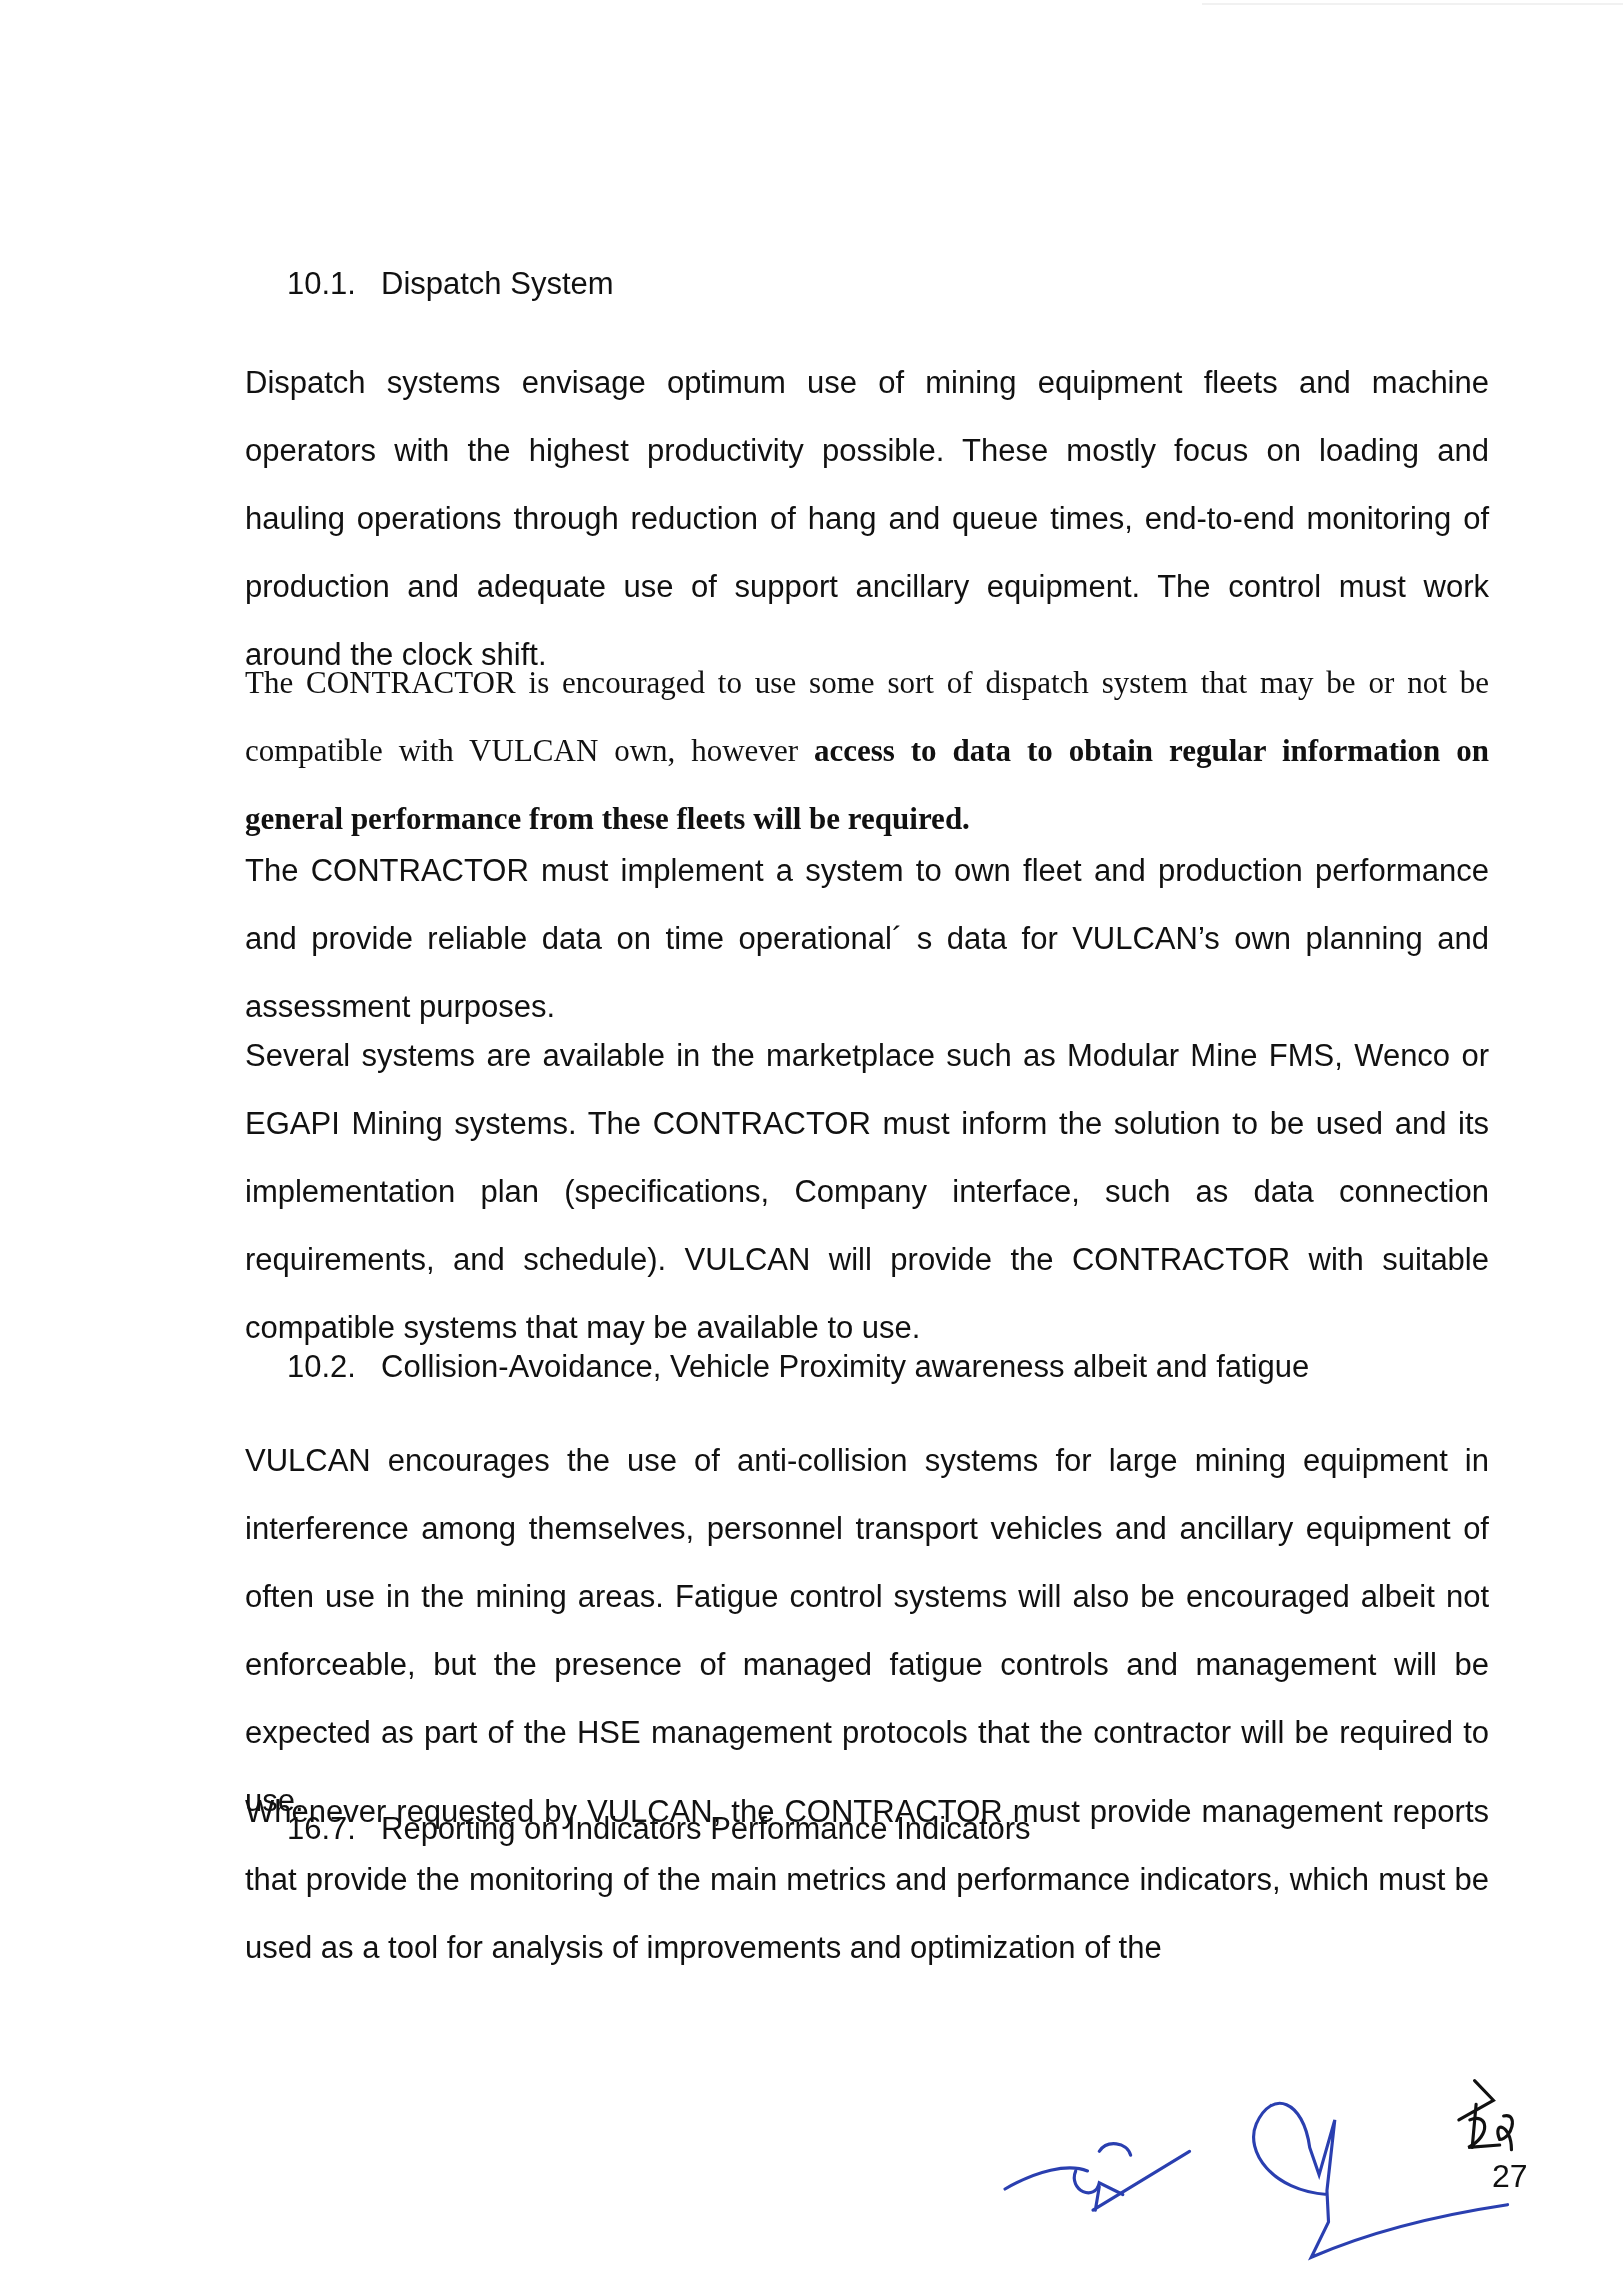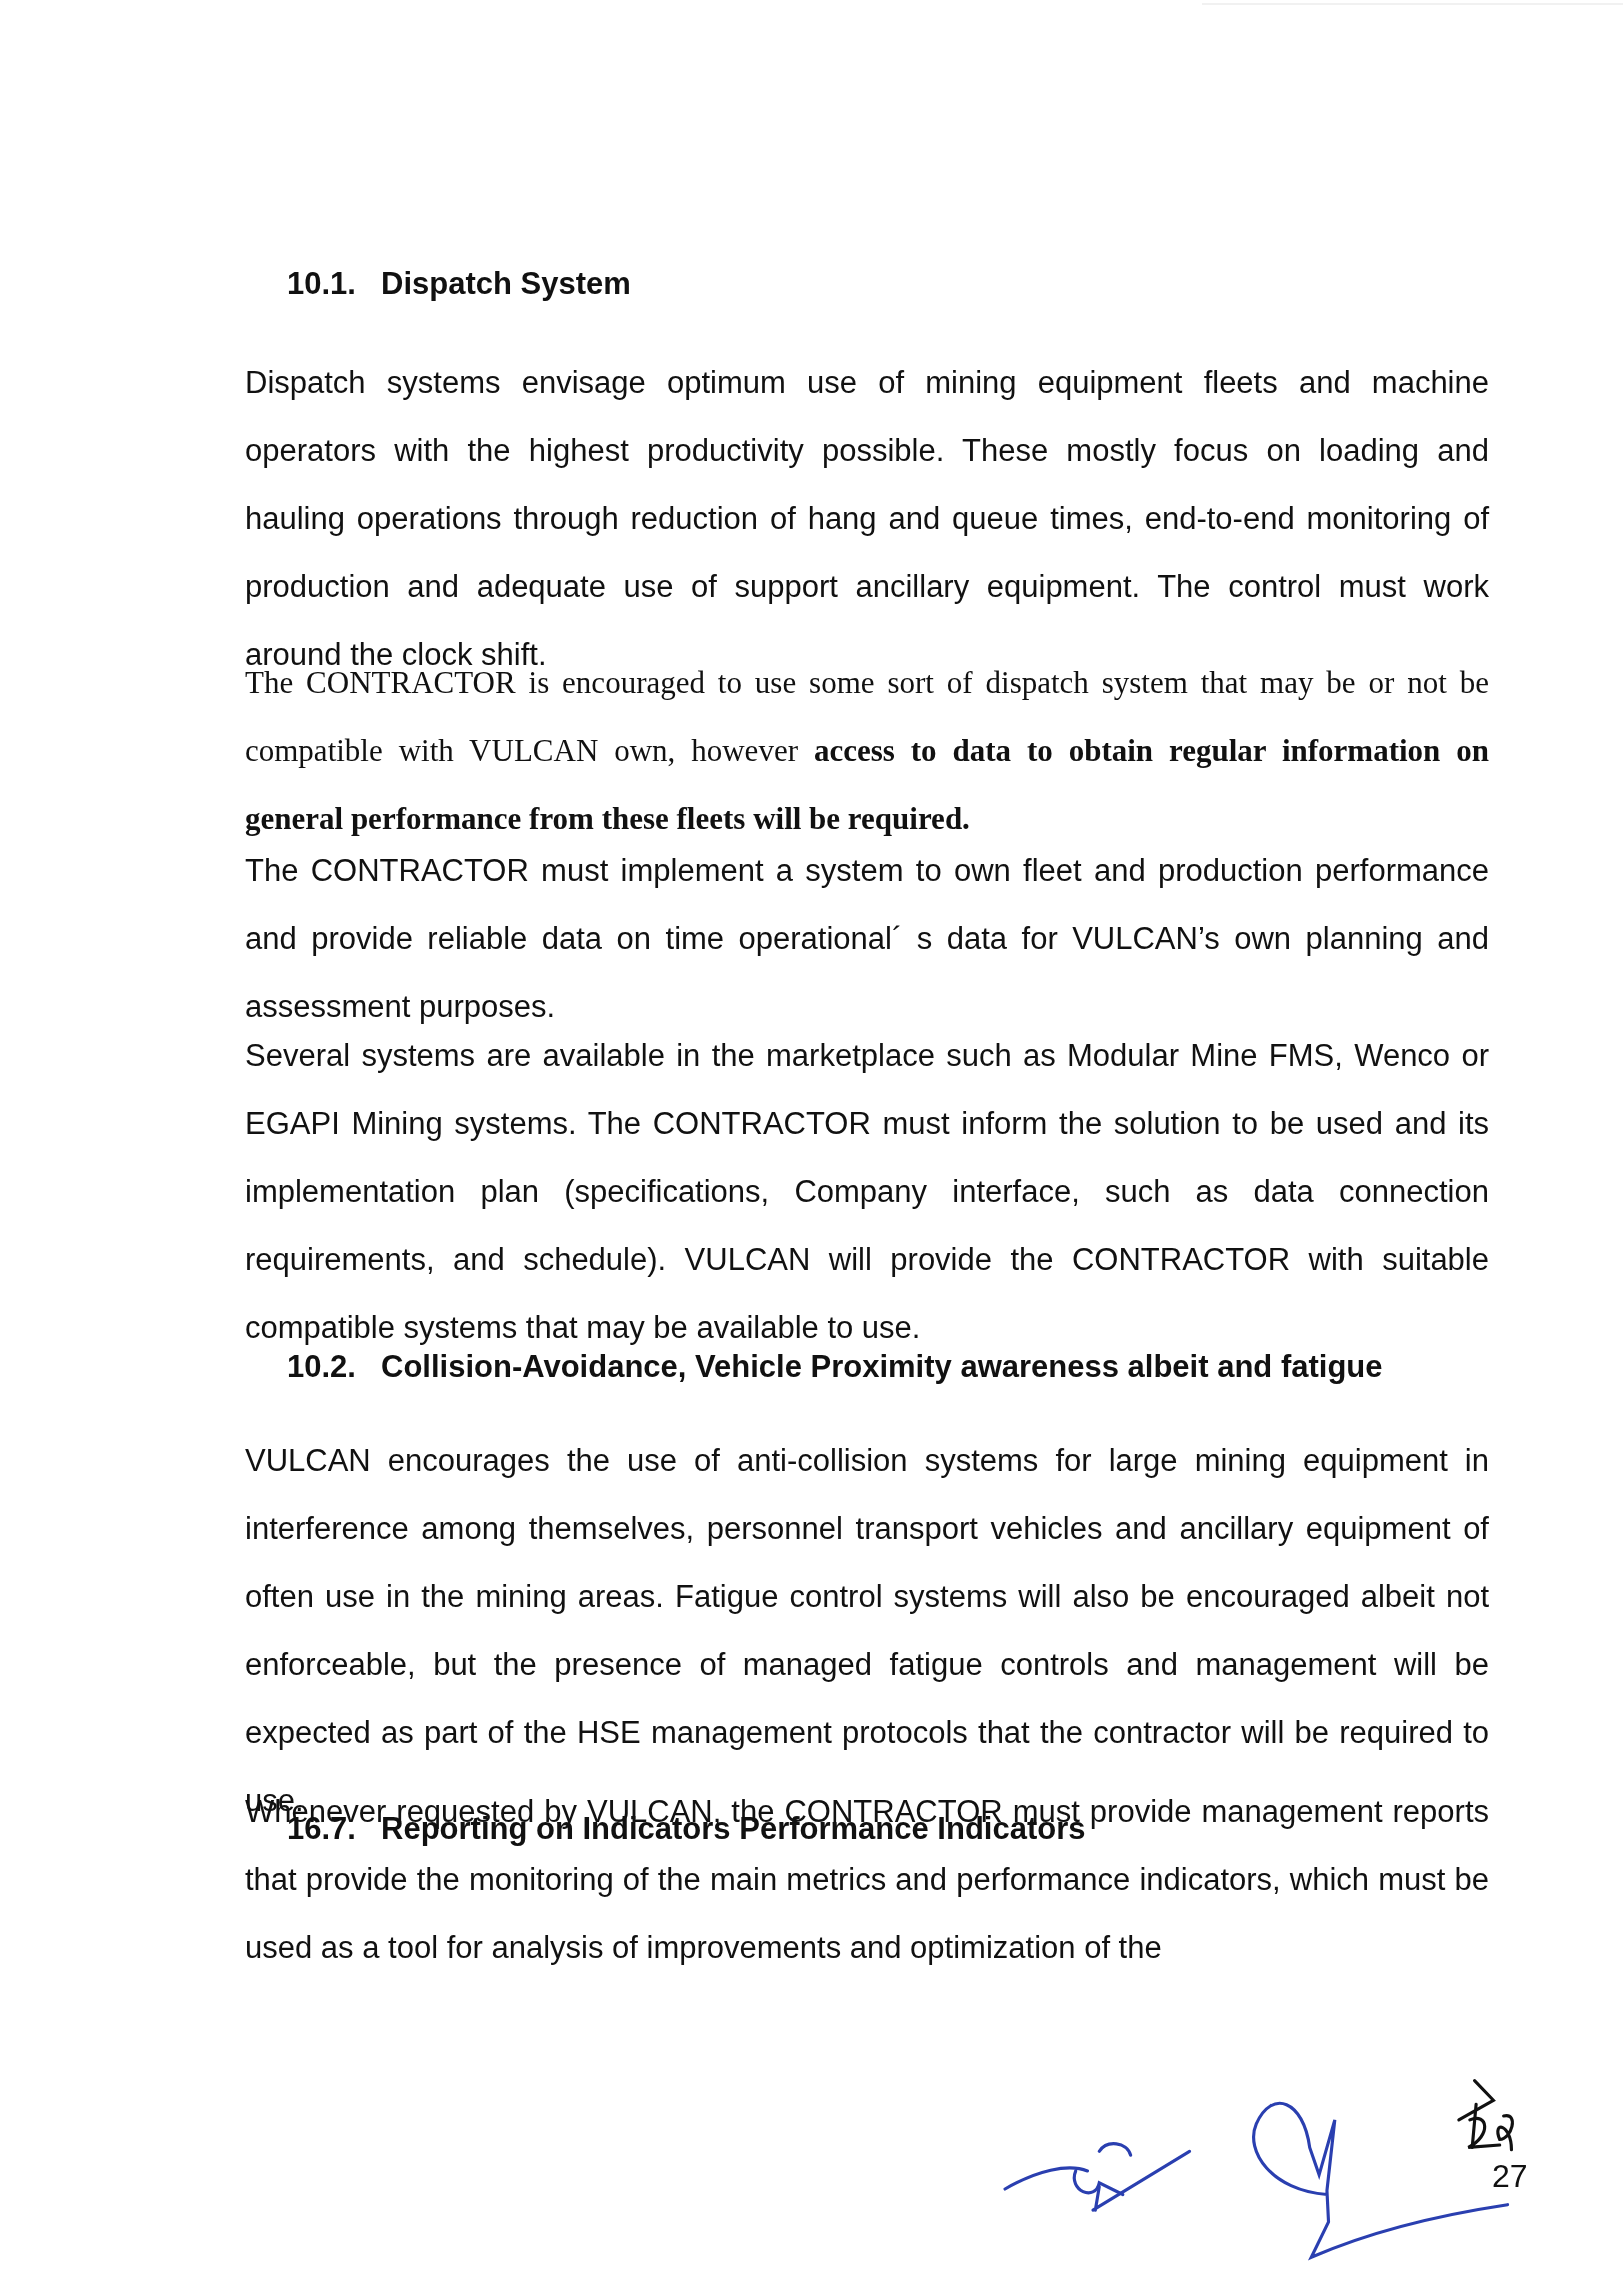--- a/index.html
+++ b/index.html
@@ -1,19 +1,19 @@
 <!DOCTYPE html>
 <html style="font-size:12.6px"><head>
 <meta charset="utf-8">
 <style>
   html, body { margin:0; padding:0; background:#ffffff; }
   body { width:1623px; height:2295px; position:relative; overflow:hidden;
          font-family:"Liberation Sans", sans-serif; color:#111111; }
   .topline { position:absolute; top:3.1px; left:1202px; width:422px; height:2.4px; background:#f1f1f1; }
-  .h { position:absolute; left:287px; font-weight:bold; font-size:31px; line-height:38px; white-space:nowrap; }
+  .h { position:absolute; left:287px; font-weight:normal; font-size:31px; line-height:38px; white-space:nowrap; }
   .h .num { display:inline-block; width:94px; }
   .p { position:absolute; left:245px; width:1244px; font-size:31px; line-height:68px;
        text-align:justify; text-align-last:left; }
   .p b { font-weight:bold; }
   .pagenum { position:absolute; left:1492px; top:2158px; font-family:Liberation Sans, sans-serif; font-size:32px; }
   svg.sig { position:absolute; left:0; top:0; }
 </style>
 </head>
 <body>
 

